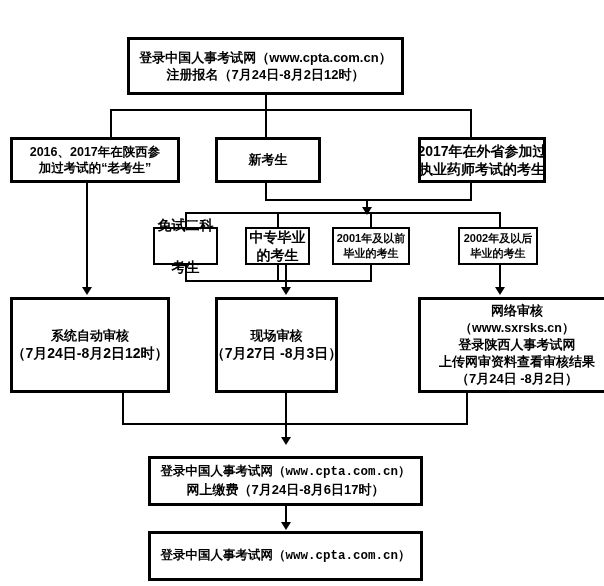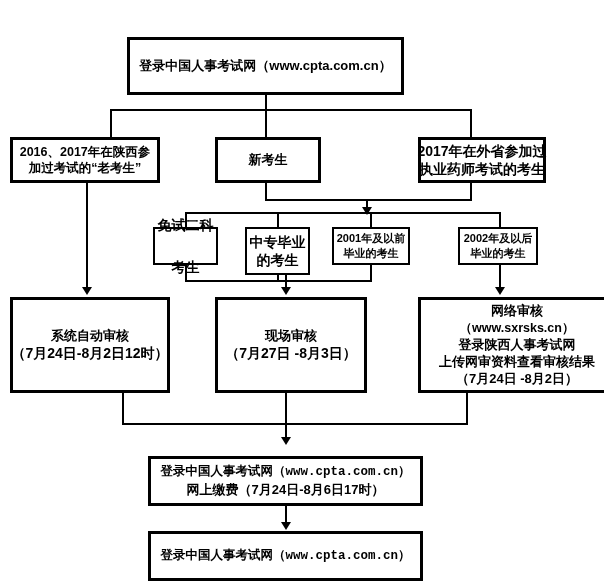--- a/index.html
+++ b/index.html
@@ -108,62 +108,63 @@
   <div class="vline" style="left:285px; top:378px; height:44px;"></div>
   <div class="vline" style="left:466px; top:378px; height:32px;"></div>
   <div class="hline" style="left:122px; top:408px; width:346px;"></div>
   <div class="arrow" style="left:281px; top:422px;"></div>
 
   <div class="vline" style="left:285px; top:491px; height:18px;"></div>
   <div class="arrow" style="left:281px; top:507px;"></div>
 
   <div class="box b-thick" style="left:127px; top:22px; width:277px; height:58px;">
     <span class="ln t13">登录中国人事考试网（www.cpta.com.cn）</span>
+    <span class="ln t13">注册报名（7月24日-8月2日12时）</span>
   </div>
 
-  <div class="box b-thick" style="left:10px; top:122px; width:150px; height:46px;">
+  <div class="box b-thick" style="left:10px; top:122px; width:170px; height:46px;">
     <span class="ln t12">2016、2017年在陕西参</span>
     <span class="ln t12">加过考试的“老考生”</span>
   </div>
 
   <div class="box b-thick" style="left:215px; top:122px; width:106px; height:46px;">
     <span class="ln t13">新考生</span>
   </div>
 
   <div class="box b-thick" style="left:418px; top:122px; width:128px; height:46px;">
     <span class="ln t115">2017年在外省参加过</span>
     <span class="ln t115">执业药师考试的考生</span>
   </div>
 
   <div class="box b-thin" style="left:153px; top:212px; width:65px; height:38px;gap:24px;">
     <span class="ln t115">免试二科</span>
     <span class="ln t115">考生</span>
   </div>
 
-  <div class="box b-thin" style="left:245px; top:212px; width:65px; height:48px;">
+  <div class="box b-thin" style="left:245px; top:212px; width:65px; height:38px;">
     <span class="ln t115">中专毕业</span>
     <span class="ln t115">的考生</span>
   </div>
 
   <div class="box b-thin" style="left:332px; top:212px; width:78px; height:38px;">
     <span class="ln t11">2001年及以前</span>
     <span class="ln t11">毕业的考生</span>
   </div>
 
   <div class="box b-thin" style="left:458px; top:212px; width:80px; height:38px;">
     <span class="ln t11">2002年及以后</span>
     <span class="ln t11">毕业的考生</span>
   </div>
 
   <div class="box b-thick" style="left:10px; top:282px; width:160px; height:96px;">
     <span class="ln t13">系统自动审核</span>
     <span class="ln t115">（7月24日-8月2日12时）</span>
   </div>
 
-  <div class="box b-thick" style="left:215px; top:282px; width:152px; height:96px;">
+  <div class="box b-thick" style="left:215px; top:282px; width:123px; height:96px;">
     <span class="ln t13">现场审核</span>
     <span class="ln t115">（7月27日 -8月3日）</span>
   </div>
 
   <div class="box b-thick" style="left:418px; top:282px; width:198px; height:96px;">
     <span class="ln t13">网络审核</span>
     <span class="ln t12">（www.sxrsks.cn）</span>
     <span class="ln t13">登录陕西人事考试网</span>
     <span class="ln t13">上传网审资料查看审核结果</span>
     <span class="ln t13">（7月24日 -8月2日）</span>

